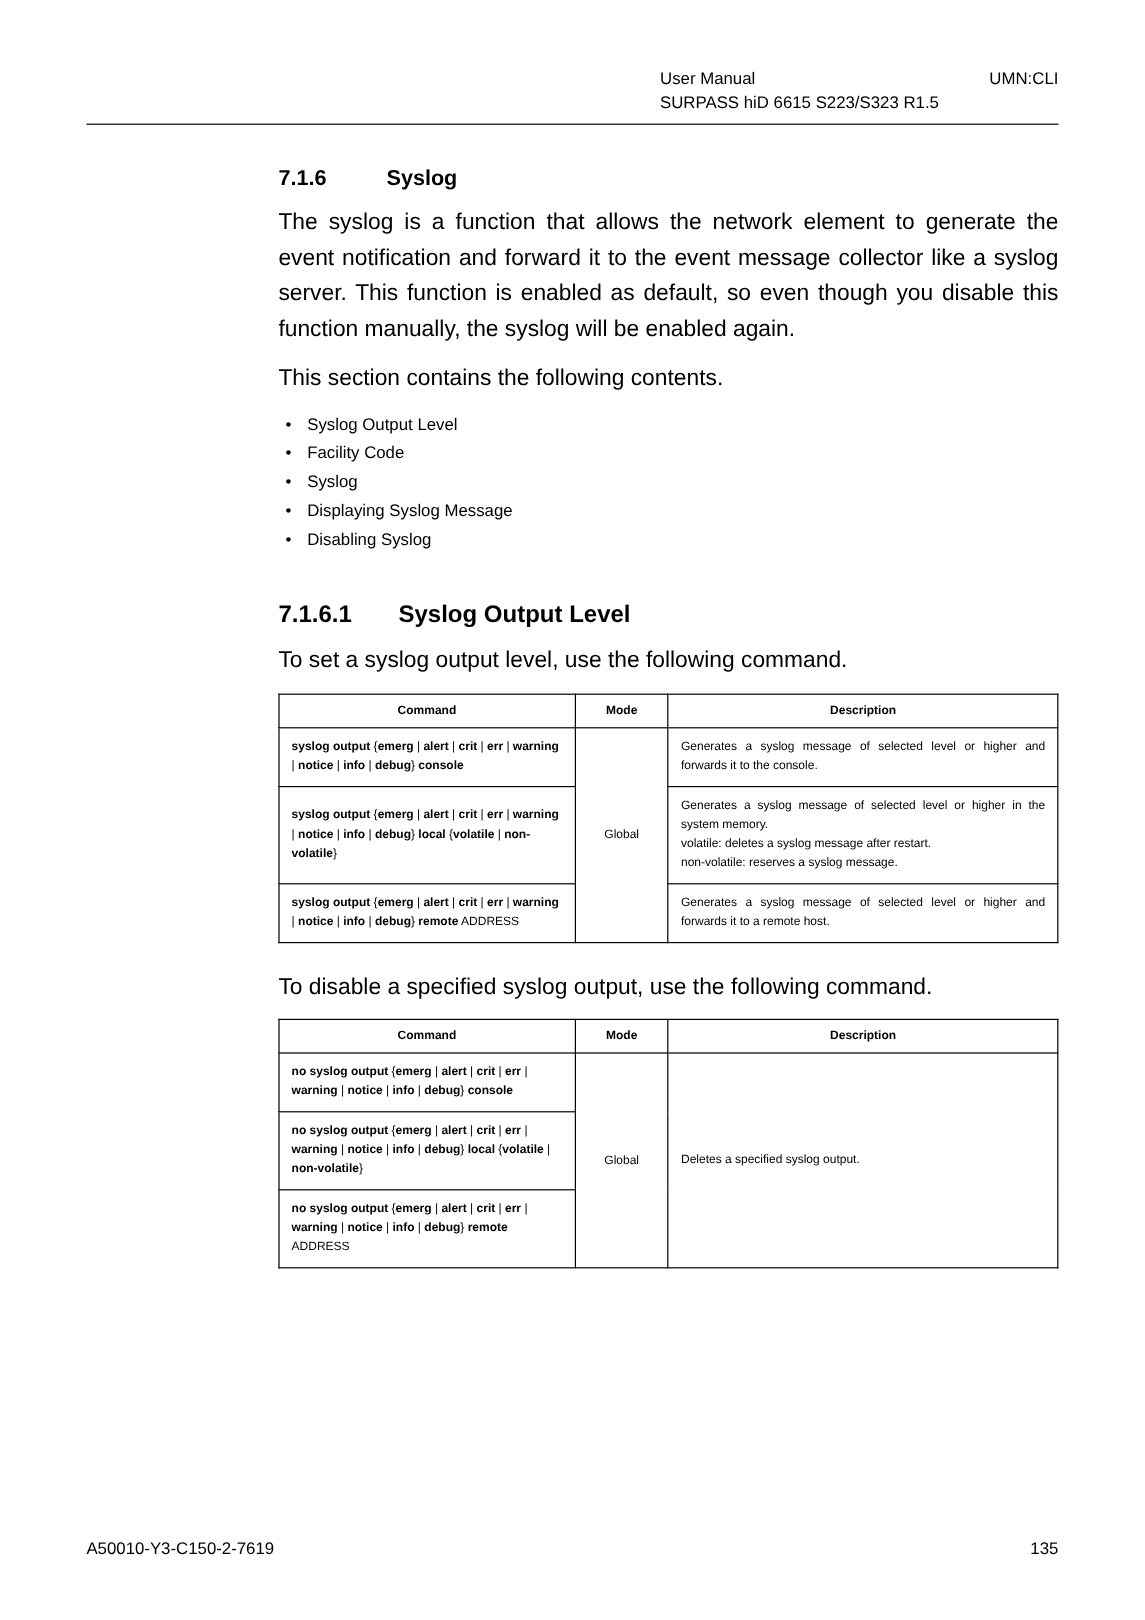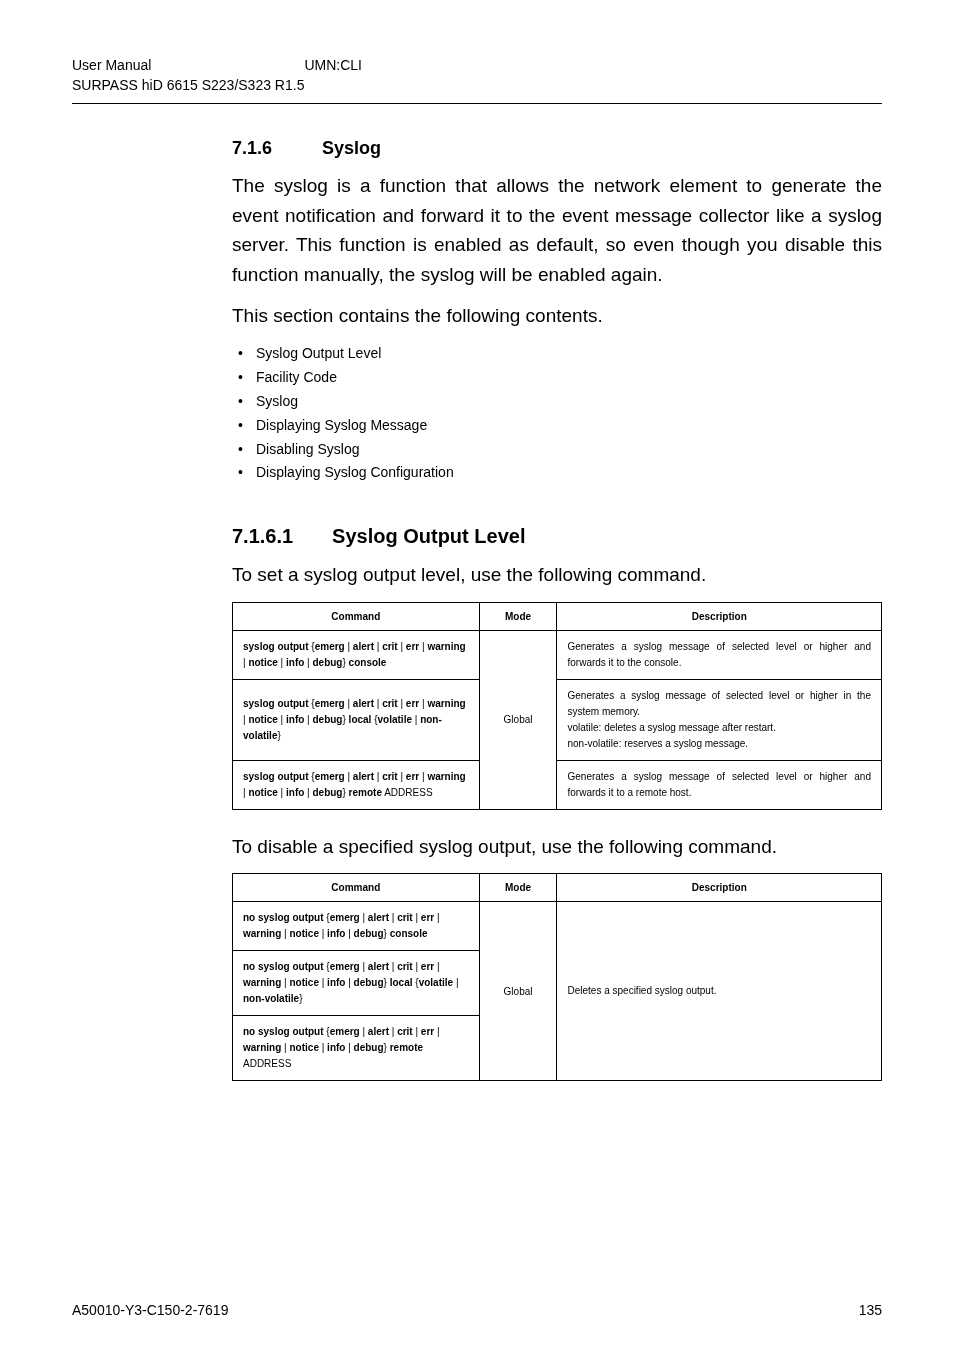--- a/index.html
+++ b/index.html
@@ -1,36 +1,36 @@
 <!DOCTYPE html>
 <html><head>
 <meta charset="utf-8">
 <style>
   * { box-sizing: border-box; margin: 0; padding: 0; }
   html, body { width: 954px; background: #fff; font-family: Arial, Helvetica, sans-serif; color: #000; }
   .page { width: 954px; min-height: 1350px; padding: 56px 72px 40px 72px; position: relative; }
-  .header { display: flex; justify-content: flex-start; align-items: flex-start; font-size: 14px; padding-bottom: 6px; }
+  .header { display: flex; justify-content: flex-end; align-items: flex-start; font-size: 14px; padding-bottom: 6px; gap: 42px; }
   .header-left { line-height: 1.4; }
   .header-right { line-height: 1.4; }
   .hr { border: none; border-top: 1px solid #000; margin-top: 2px; }
   .content { margin-left: 160px; margin-top: 34px; }
   .sect-title { font-size: 18px; font-weight: bold; margin-top: 14px; margin-bottom: 12px; }
   .subsect-title { font-size: 20px; font-weight: bold; margin-top: 40px; margin-bottom: 12px; }
   .para { font-size: 19px; line-height: 1.55; text-align: justify; margin-bottom: 12px; }
   .bullets { list-style: none; padding: 0; margin: 6px 0 0 0; }
   .bullets li { font-size: 14px; line-height: 1.7; padding-left: 24px; position: relative; }
   .bullets li::before { content: "•"; position: absolute; left: 6px; }
   table.cmd { border-collapse: collapse; width: 100%; margin-top: 6px; margin-bottom: 22px; font-size: 10px; }
   table.cmd th, table.cmd td { border: 1.5px solid #000; padding: 8px 10px; vertical-align: middle; }
   table.cmd th { text-align: center; font-weight: bold; }
   table.cmd td.cmd-cell { line-height: 1.6; }
   table.cmd td.mode-cell { text-align: center; }
   table.cmd td.desc-cell { line-height: 1.6; text-align: justify; }
   .bold { font-weight: bold; }
-  .footer { position: absolute; bottom: 32px; left: 72px; right: 72px; display: flex; justify-content: space-between; font-size: 14px; }
+  .footer { position: absolute; bottom: 52px; left: 72px; right: 72px; display: flex; justify-content: space-between; font-size: 14px; }
 </style>
 </head>
 <body>
 
 <div class="page">
 
   <div class="header">
     <div class="header-left">
       <div>User Manual</div>
       <div>SURPASS hiD 6615 S223/S323 R1.5</div>
@@ -47,21 +47,20 @@
 
     <p class="para">The syslog is a function that allows the network element to generate the event notification and forward it to the event message collector like a syslog server. This function is enabled as default, so even though you disable this function manually, the syslog will be enabled again.</p>
     <p class="para">This section contains the following contents.</p>
 
     <ul class="bullets">
       <li>Syslog Output Level</li>
       <li>Facility Code</li>
       <li>Syslog</li>
       <li>Displaying Syslog Message</li>
       <li>Disabling Syslog</li>
-      <li>Displaying Syslog Configuration</li>
     </ul>
 
     <div class="subsect-title">
       <span>7.1.6.1</span>&nbsp;&nbsp;&nbsp;&nbsp;&nbsp;&nbsp;&nbsp;<span>Syslog Output Level</span>
     </div>
 
     <p class="para">To set a syslog output level, use the following command.</p>
 
     <table class="cmd">
       <tbody>

